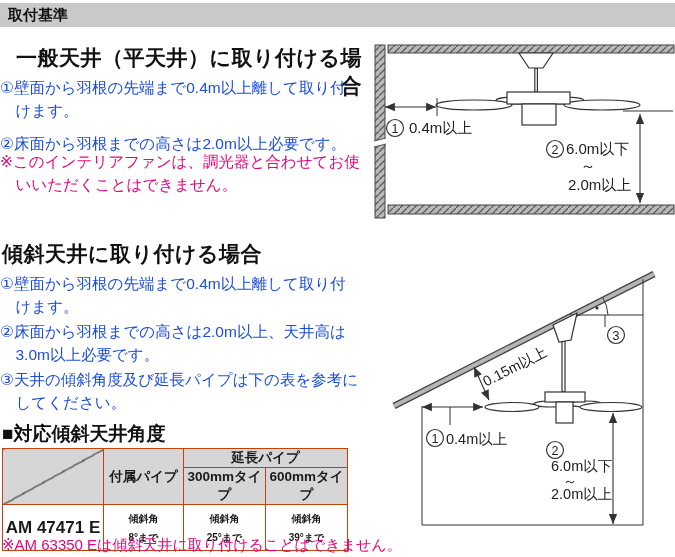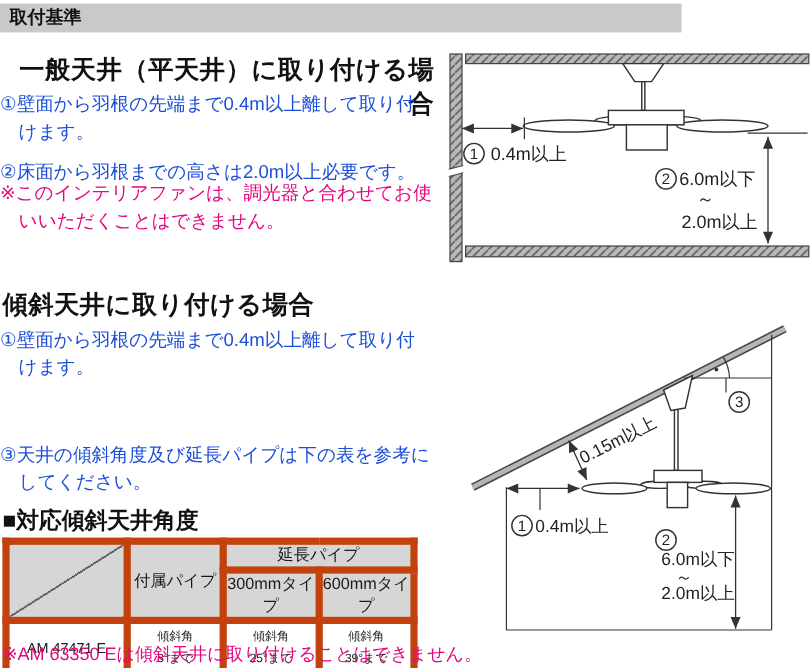--- a/index.html
+++ b/index.html
@@ -6,21 +6,21 @@
   html,body { background:#fff; }
   body {
     font-family: "Liberation Sans", "DejaVu Sans", sans-serif;
     color:#1a1a1a;
   }
   .page {
     position:relative; width:675px; height:557px;
     background:#fff; overflow:hidden;
   }
   .header-bar {
-    position:absolute; left:0; top:3; top:3px; width:568px; height:24px;
+    position:absolute; left:0; top:3; top:3px; width:675px; height:24px;
     background:#c9c9c9; font-size:15px; font-weight:700;
     line-height:24px; padding-left:8px; color:#111;
   }
   .col-left { position:absolute; left:2px; width:360px; }
   .sec-title { font-size:21px; font-weight:700; letter-spacing:0.5px; color:#111; }
   .t-flat   { top:44px;text-align:right; }
   .t-slope  { top:240px; }
   .item {
     position:absolute; width:360px; font-size:15.5px; line-height:23px;
     padding-left:1em; text-indent:-1em; color:#1d4ed8;
@@ -33,32 +33,32 @@
   .i-s3 { top:368px; }
   .table-title {
     position:absolute; left:2px; top:421px;
     font-size:19px; font-weight:700; color:#111;
   }
   table.angle {
     position:absolute; left:2px; top:448px;
     border-collapse:collapse; table-layout:fixed; width:346px;
     font-size:13.5px; text-align:center; color:#1a1a1a;
   }
-  table.angle td { border:6px solid #c2410c; padding:0; vertical-align:middle; }
+  table.angle td { border:1px solid #c2410c; padding:0; vertical-align:middle;font-weight:bold; }
   td.hd { background:#d6d6d6; }
   td.diag {
     background-color:#d6d6d6;
     background-image:linear-gradient(to bottom right,
       transparent calc(50% - 0.7px), #555 calc(50% - 0.7px),
       #555 calc(50% + 0.7px), transparent calc(50% + 0.7px));
   }
   tr.r1 td { height:17px; }
   tr.r2 td { height:20px; }
   tr.r3 td { height:46px; }
-  td.model { font-size:12px; background:#fff; }
+  td.model { font-size:17px; background:#fff; }
   td.val   { font-size:10px; background:#fff; }
   td.val div { line-height:19px; }
   .footnote {
     position:absolute; left:2px; top:536px;
     font-size:15px; color:#e4067e;
   }
   .svg-flat  { position:absolute; left:372px; top:40px; }
   .svg-slope { position:absolute; left:390px; top:258px; }
   svg text { font-family:"Liberation Sans","DejaVu Sans",sans-serif; fill:#222; }
   svg .dim  { stroke:#333; stroke-width:1.1; fill:none; }
@@ -76,20 +76,21 @@
 
   <div class="header-bar">取付基準</div>
 
   <div class="col-left sec-title t-flat">一般天井（平天井）に取り付ける場合</div>
   <div class="item i-f1">①壁面から羽根の先端まで0.4m以上離して取り付けます。</div>
   <div class="item i-f2">②床面から羽根までの高さは2.0m以上必要です。</div>
   <div class="item note-flat">※このインテリアファンは、調光器と合わせてお使いいただくことはできません。</div>
 
   <div class="col-left sec-title t-slope">傾斜天井に取り付ける場合</div>
   <div class="item i-s1">①壁面から羽根の先端まで0.4m以上離して取り付けます。</div>
+  <div class="item i-s2">②床面から羽根までの高さは2.0m以上、天井高は3.0m以上必要です。</div>
   <div class="item i-s3">③天井の傾斜角度及び延長パイプは下の表を参考にしてください。</div>
 
   <div class="table-title">■対応傾斜天井角度</div>
   <table class="angle">
     <tbody>
         <tr class="r1">
       <td class="diag" style="width:101px" rowspan="2"></td>
       <td class="hd" style="width:80px" rowspan="2">付属パイプ</td>
       <td class="hd" colspan="2">延長パイプ</td>
     </tr>

